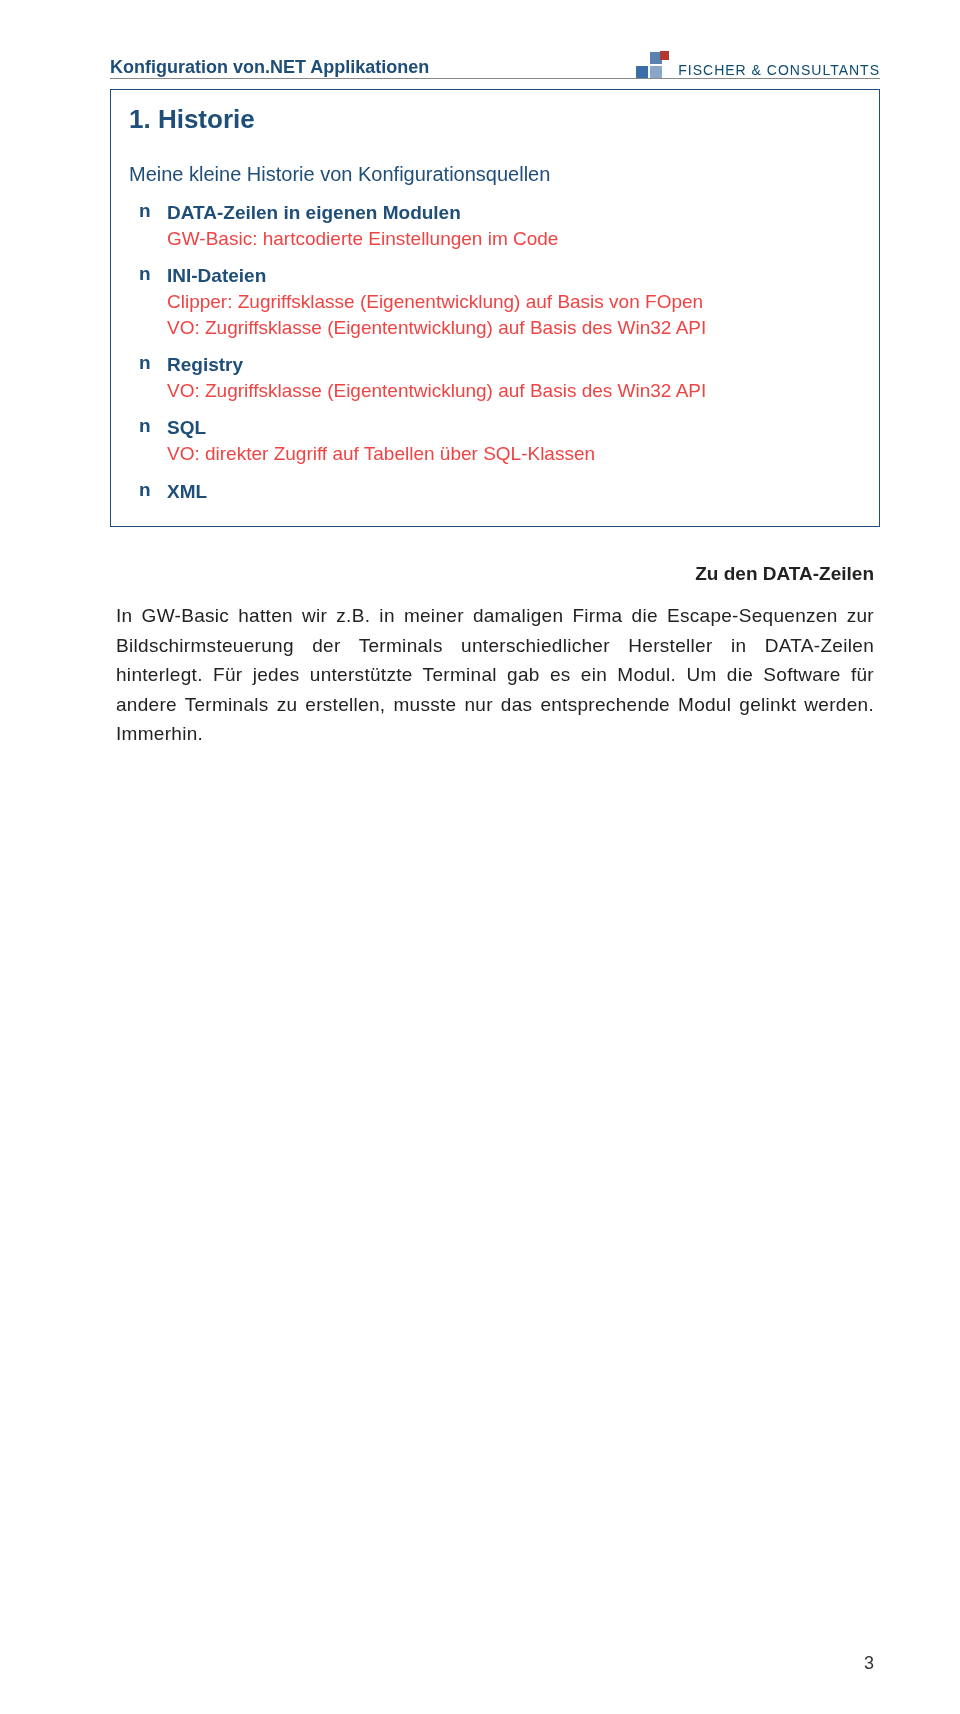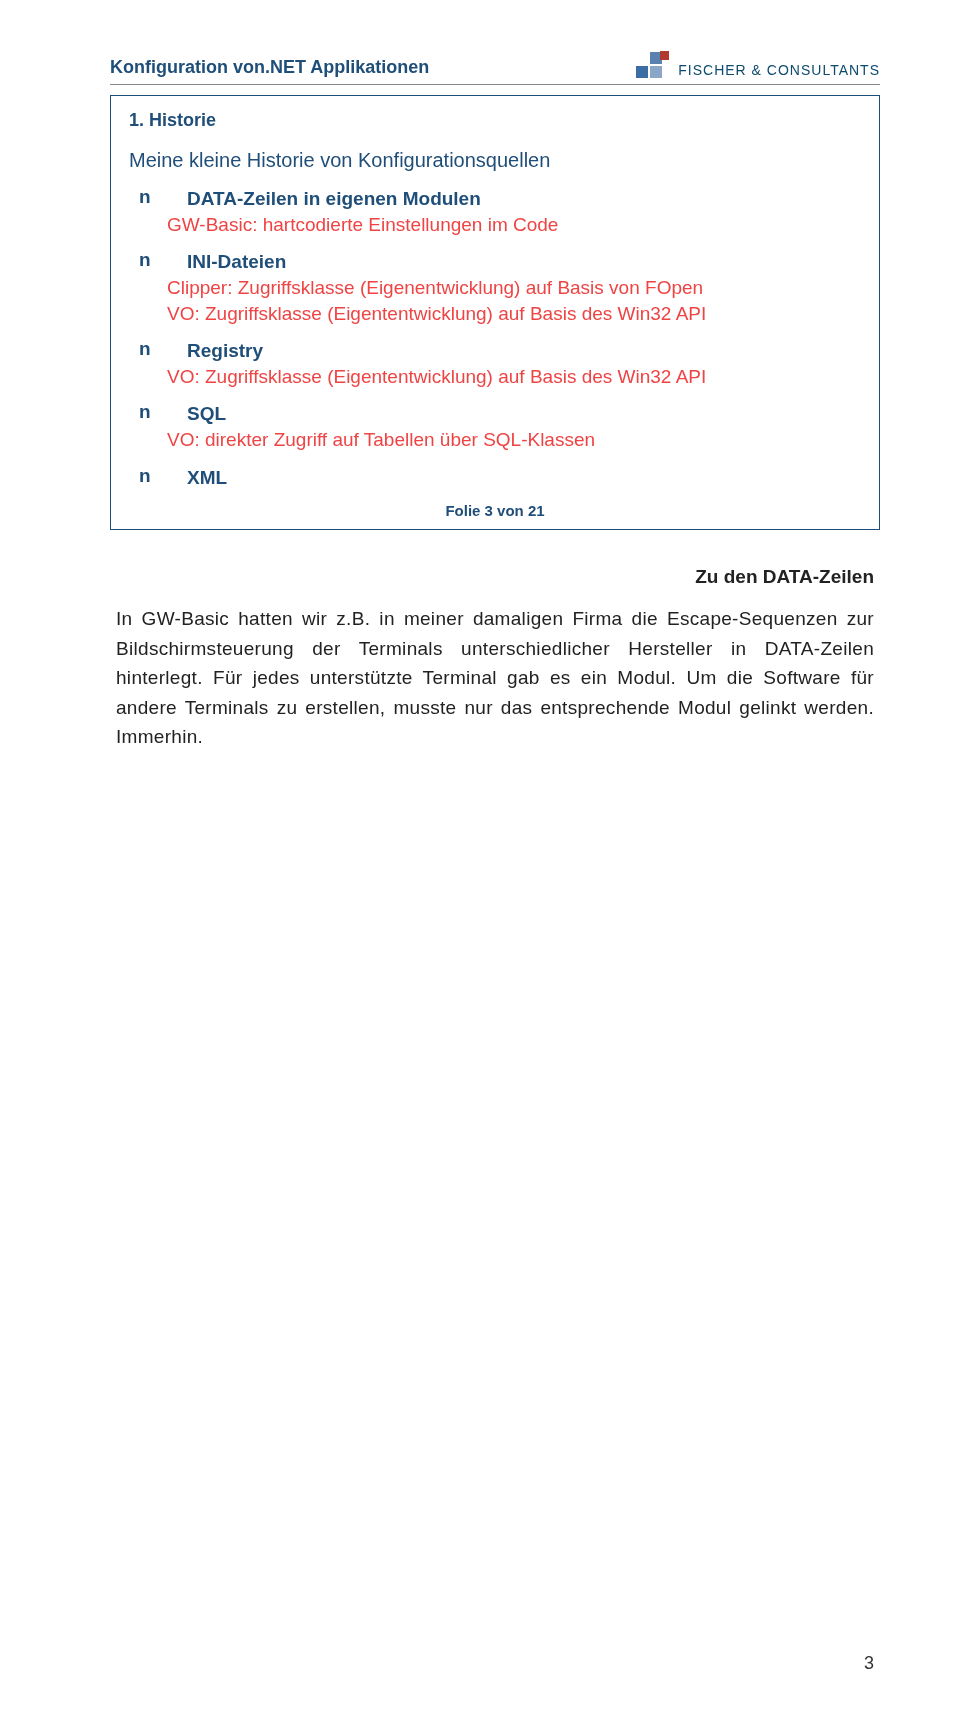--- a/index.html
+++ b/index.html
@@ -12,21 +12,20 @@
     height: 1714px;
     position: relative;
   }
   .page {
     padding: 50px 80px 40px 110px;
   }
   .header-row {
     display: flex;
     justify-content: space-between;
     align-items: flex-end;
-    margin-bottom: 6px;
     gap: 16px;
   }
   .header-title {
     color: #1f4e79;
     font-size: 18px;
     font-weight: bold;
   }
   .logo {
     display: flex;
     align-items: flex-end;
@@ -48,23 +47,23 @@
     color: #0c4a6e;
   }
   .hr { border: 0; border-top: 1px solid #888; margin: 0 0 10px 0; }
   .slide-box {
     border: 1.5px solid #1f4e79;
     padding: 14px 18px 10px 18px;
     margin-bottom: 36px;
   }
   .slide-heading {
     color: #1f4e79;
-    font-size: 18px;
-    font-weight: bold;
-    margin-bottom: 18px;
+    font-size: 26px;
+    font-weight: bold;
+    margin-bottom: 28px;
   }
   .slide-sub {
     color: #1f4e79;
     font-size: 20px;
     font-weight: normal;
     margin-bottom: 14px;
   }
   .bullets { list-style: none; padding: 0; margin: 0 0 8px 10px; }
   .bullets > li { margin-bottom: 12px; }
   .b-row { display: flex; }
@@ -74,21 +73,20 @@
     font-size: 19px;
     width: 28px;
     flex-shrink: 0;
   }
   .b-body { flex: 1; }
   .b-label {
     color: #1f4e79;
     font-weight: bold;
     font-size: 19px;
     line-height: 1.35;
-    margin-left: 20px;
   }
   .b-desc {
     color: #ef4444;
     font-size: 19px;
     line-height: 1.35;
     margin-left: 0;
   }
   .slide-footer {
     text-align: center;
     color: #1f4e79;
@@ -183,21 +181,20 @@
       </li>
       <li>
           <div class="b-row">
         <div class="b-mark">n</div>
         <div class="b-body">
           <div class="b-label">XML</div>
         </div>
           </div>
       </li>
     </ul>
-    <div class="slide-footer">Folie 3 von 21</div>
   </div>
 
   <div class="body-section">
     <div class="body-h">Zu den DATA-Zeilen</div>
     <p class="body-p">In GW-Basic hatten wir z.B. in meiner damaligen Firma die Escape-Sequenzen zur Bildschirmsteuerung der Terminals unterschiedlicher Hersteller in DATA-Zeilen hinterlegt. Für jedes unterstützte Terminal gab es ein Modul. Um die Software für andere Terminals zu erstellen, musste nur das entsprechende Modul gelinkt werden. Immerhin.</p>
   </div>
 
 </div>
 
 <div class="page-num">3</div>

